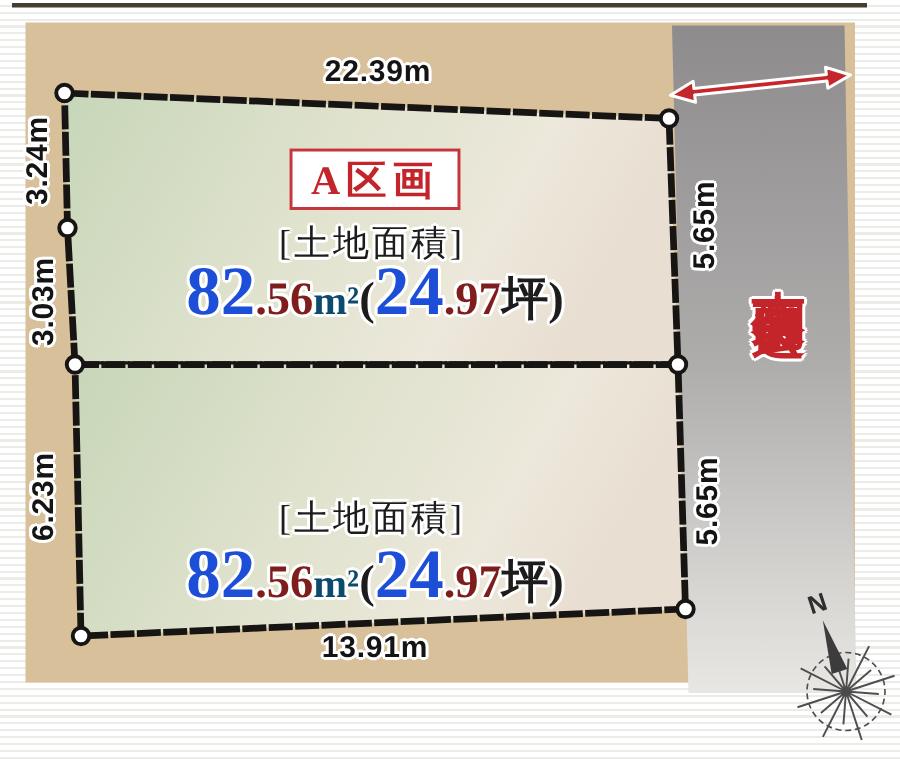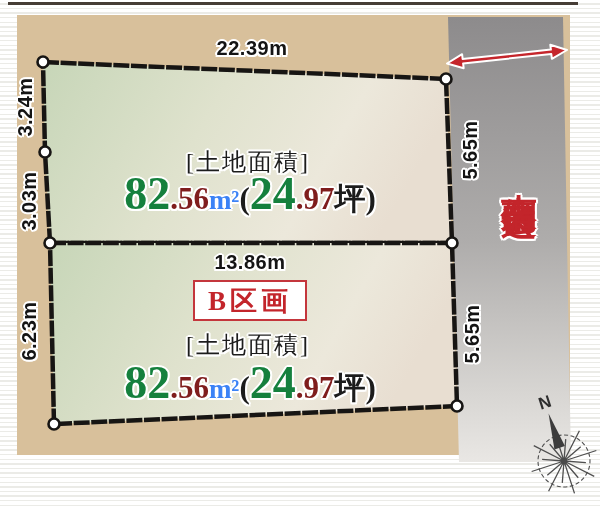--- a/index.html
+++ b/index.html
@@ -33,23 +33,23 @@
   .area-caption{
     position:absolute;left:137px;width:222px;text-align:center;
     font-family:"Liberation Serif","DejaVu Serif",serif;
     font-weight:normal;font-size:24px;color:#1c1c1c;letter-spacing:2px;white-space:nowrap;
   }
   .area-line{
     position:absolute;left:55px;width:390px;text-align:center;
     white-space:nowrap;line-height:1;
     font-family:"Liberation Serif","DejaVu Serif",serif;font-weight:bold;
   }
-  .n-big{font-size:46px;color:#15803d;}
+  .n-big{font-size:46px;color:#1d4ed8;}
   .n-small{font-size:31px;color:#7f1d1d;}
-  .n-unit{font-size:27px;color:#3b82f6;}
+  .n-unit{font-size:27px;color:#0c4a6e;}
   .n-paren{font-size:31px;color:#1c1c1c;}
 
   .road-label{
     position:absolute;left:494px;top:164px;
     writing-mode:vertical-rl;text-orientation:upright;
     font-family:"Liberation Serif","DejaVu Serif",serif;
     font-weight:bold;font-size:36px;color:#c3252b;letter-spacing:3px;
   }
 </style>
 </head>
@@ -101,32 +101,32 @@
       <path d="M0 -50 L5.5 -14 L-5.5 -14 Z" fill="#3c3c3c"></path>
       <text x="0" y="-56" text-anchor="middle" font-family="Liberation Sans, sans-serif" font-size="17" font-weight="bold" fill="#2e2e2e">N</text>
     </g>
   </svg>
 
   <div class="dim-label dim-h halo" style="left:197px;top:37px;">22.39m</div>
   <div class="dim-label dim-vert halo" style="left:-7px;top:97px;">3.24m</div>
   <div class="dim-label dim-vert halo" style="left:-3px;top:191px;">3.03m</div>
   <div class="dim-label dim-vert halo" style="left:438px;top:140px;">5.65m</div>
 
-  <div class="dim-label dim-h halo" style="left:195px;top:251px;">13.86m</div>
   <div class="dim-label dim-vert halo" style="left:-3px;top:321px;">6.23m</div>
   <div class="dim-label dim-vert halo" style="left:440px;top:324px;">5.65m</div>
+  <div class="dim-label dim-h halo" style="left:195px;top:421px;">13.91m</div>
 
+  <div class="name-box" style="left:193px;top:99px;">
+    <span>A区画</span>
+  </div>
   <div class="area-caption halo" style="top:146px;">[土地面積]</div>
   <div class="area-line halo" style="top:171px;">
     <span class="n-big">82</span><span class="n-small">.56</span><span class="n-unit">m²</span><span class="n-paren">(</span><span class="n-big">24</span><span class="n-small">.97</span><span class="n-paren">坪)</span>
   </div>
 
-  <div class="name-box" style="left:193px;top:280px;">
-    <span>B区画</span>
-  </div>
   <div class="area-caption halo" style="top:329px;">[土地面積]</div>
   <div class="area-line halo" style="top:360px;">
     <span class="n-big">82</span><span class="n-small">.56</span><span class="n-unit">m²</span><span class="n-paren">(</span><span class="n-big">24</span><span class="n-small">.97</span><span class="n-paren">坪)</span>
   </div>
 
   <div class="road-label halo">南東側公道</div>
 
 </div>
 
 </body></html>

